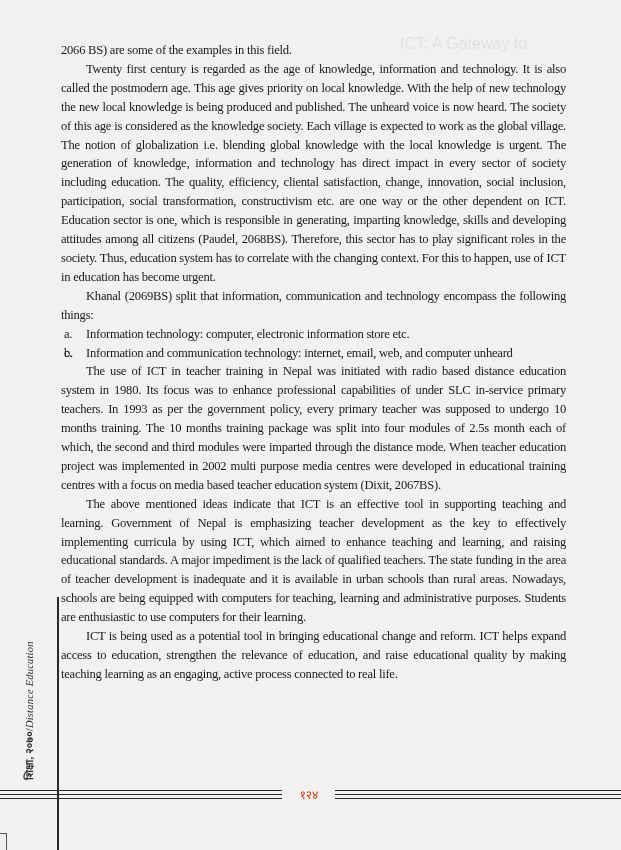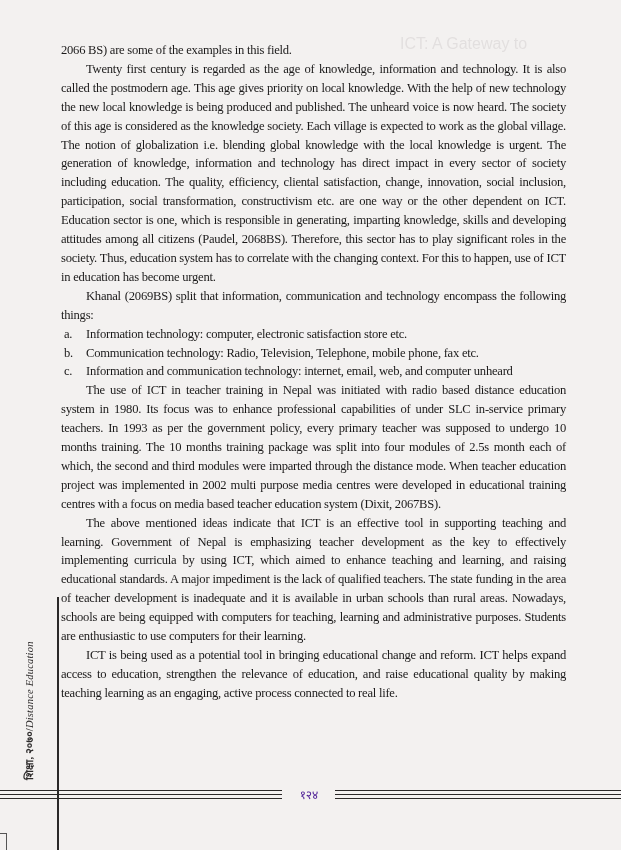--- a/index.html
+++ b/index.html
@@ -35,21 +35,21 @@
       position: absolute; top: 790px; height: 7px;
       border-top: 1.5px solid #2a2828; border-bottom: 1.5px solid #2a2828;
     }
     .footer-rule.left { left: 0; width: 282px; }
     .footer-rule.right { left: 335px; width: 286px; }
     .footer-rule::after {
       content: ""; position: absolute; left: 0; right: 0; top: 2.5px; height: 1px; background: #2a2828;
     }
     .page-number {
       position: absolute; left: 288px; top: 786px; width: 42px; text-align: center;
-      font-size: 12px; color: #4c1d95;
+      font-size: 12px; color: #c2410c;
     }
     .corner-box {
       position: absolute; left: -3px; top: 833px; width: 8px; height: 20px;
       border: 1px solid #555; background: transparent;
     }
     .ghost-heading {
       position: absolute; left: 400px; top: 35px;
       font-family: "Liberation Sans", sans-serif; font-size: 16px; color: #d8d4d4; opacity: 0.6;
     }
   </style>
@@ -60,25 +60,24 @@
 
   <div class="ghost-heading">ICT: A Gateway to</div>
 
   <div class="text-block">
     <p>2066 BS) are some of the examples in this field.</p>
     <p class="indent">Twenty first century is regarded as the age of knowledge, information and technology. It is also called the postmodern age. This age gives priority on local knowledge. With the help of new technology the new local knowledge is being produced and published. The unheard voice is now heard. The society of this age is considered as the knowledge society. Each village is expected to work as the global village. The notion of globalization i.e. blending global knowledge with the local knowledge is urgent. The generation of knowledge, information and technology has direct impact in every sector of society including education. The quality, efficiency, cliental satisfaction, change, innovation, social inclusion, participation, social transformation, constructivism etc. are one way or the other dependent on ICT. Education sector is one, which is responsible in generating, imparting knowledge, skills and developing attitudes among all citizens (Paudel, 2068BS). Therefore, this sector has to play significant roles in the society. Thus, education system has to correlate with the changing context. For this to happen, use of ICT in education has become urgent.</p>
     <p class="indent">Khanal (2069BS) split that information, communication and technology encompass the following things:</p>
     <ul class="list">
       <li>
         <span class="marker">a.</span>
-        <span>Information technology: computer, electronic satisfaction store etc.</span>
+        <span>Information technology: computer, electronic information store etc.</span>
       </li>
       <li>
         <span class="marker">b.</span>
-        <span>Communication technology: Radio, Television, Telephone, mobile phone, fax etc.</span>
       </li>
       <li>
         <span class="marker">c.</span>
         <span>Information and communication technology: internet, email, web, and computer unheard</span>
       </li>
     </ul>
     <p class="indent">The use of ICT in teacher training in Nepal was initiated with radio based distance education system in 1980. Its focus was to enhance professional capabilities of under SLC in-service primary teachers. In 1993 as per the government policy, every primary teacher was supposed to undergo 10 months training. The 10 months training package was split into four modules of 2.5s month each of which, the second and third modules were imparted through the distance mode. When teacher education project was implemented in 2002 multi purpose media centres were developed in educational training centres with a focus on media based teacher education system (Dixit, 2067BS).</p>
     <p class="indent">The above mentioned ideas indicate that ICT is an effective tool in supporting teaching and learning. Government of Nepal is emphasizing teacher development as the key to effectively implementing curricula by using ICT, which aimed to enhance teaching and learning, and raising educational standards. A major impediment is the lack of qualified teachers. The state funding in the area of teacher development is inadequate and it is available in urban schools than rural areas. Nowadays, schools are being equipped with computers for teaching, learning and administrative purposes. Students are enthusiastic to use computers for their learning.</p>
     <p class="indent">ICT is being used as a potential tool in bringing educational change and reform. ICT helps expand access to education, strengthen the relevance of education, and raise educational quality by making teaching learning as an engaging, active process connected to real life.</p>
   </div>

